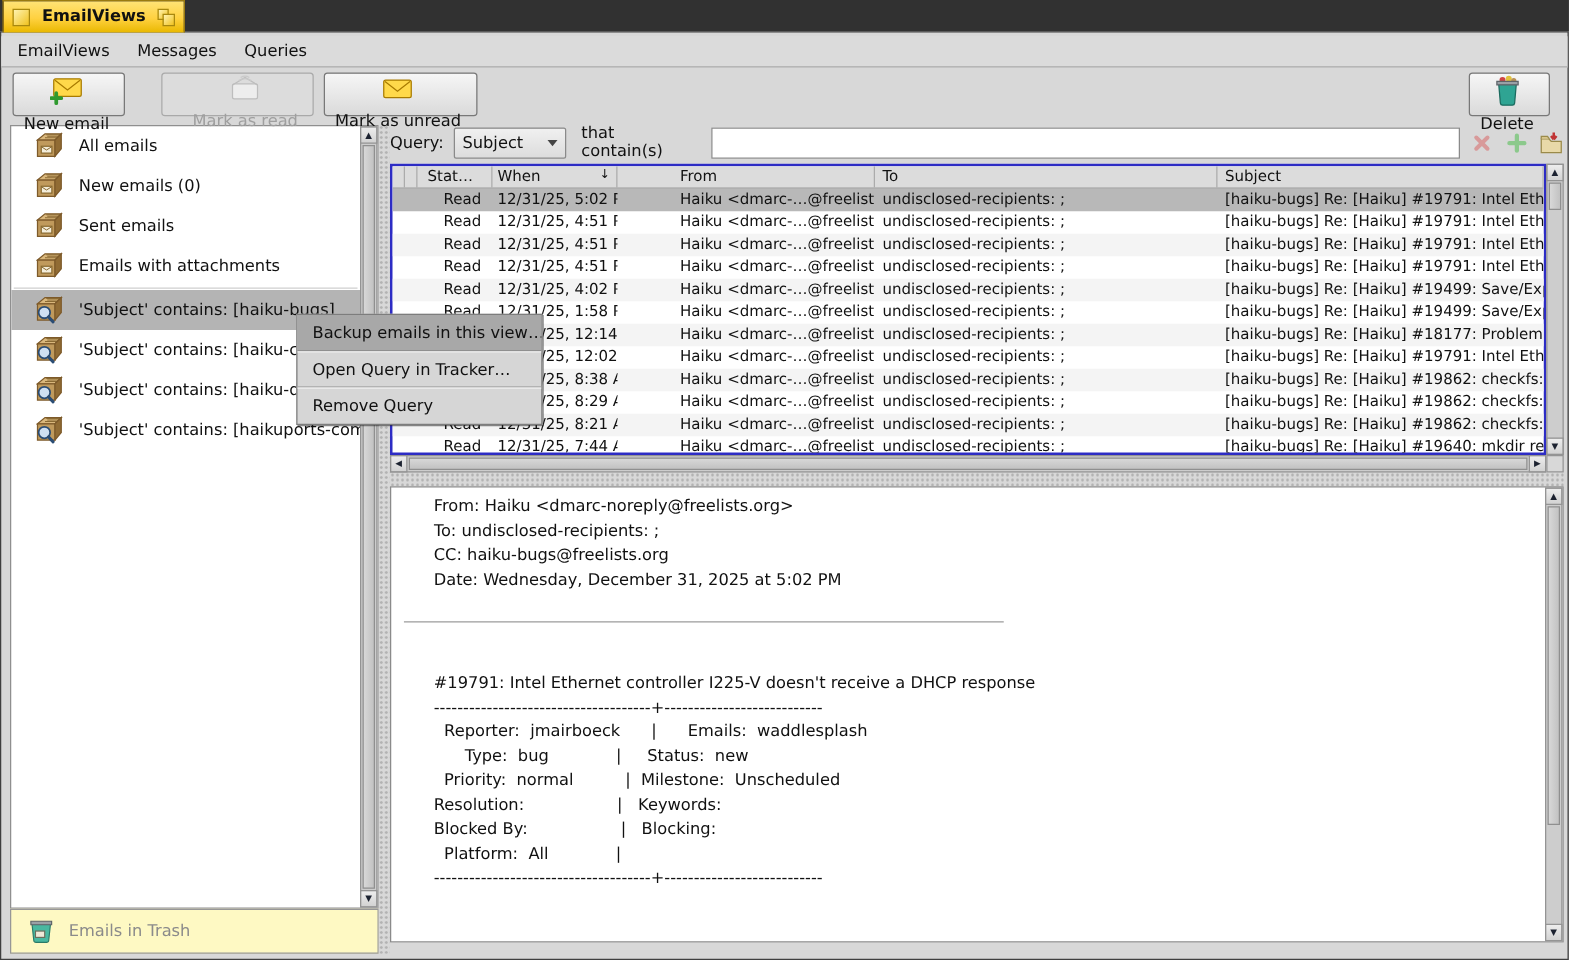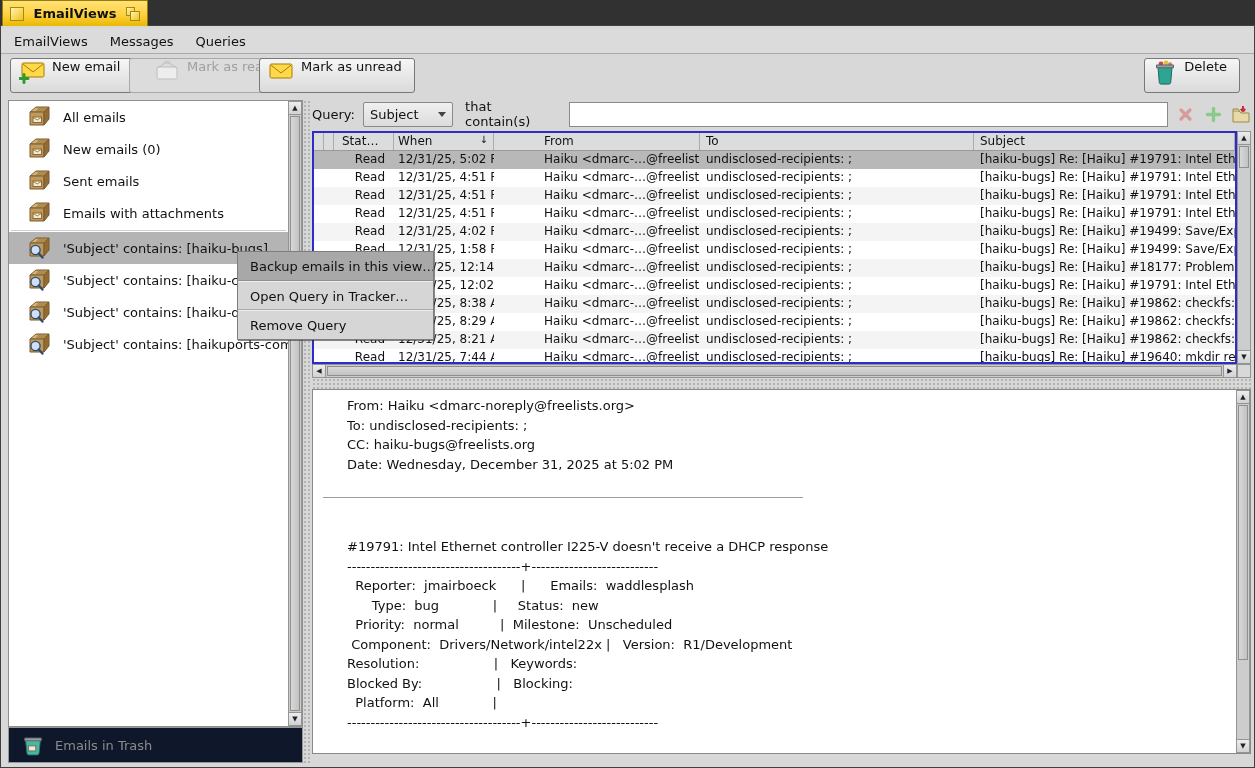--- a/index.html
+++ b/index.html
@@ -21,44 +21,44 @@
   #zoombox .z2 { left:4px; top:4px; width:10px; height:10px; }
   #winframe { left:0; top:25px; width:1255px; height:743px; background:#d8d8d8;
     border:1px solid #404040; }
 
   
   #menubar { left:1px; top:29px; width:1253px; height:25px; background:#dbdbdb;
     border-bottom:1px solid #ababab; display:flex; align-items:center; padding-left:2px; }
   .menuitem { padding:3px 11px; cursor:default; }
 
   
-  .tbtn { position:absolute; top:58px; height:35px; display:flex; gap:7px;
+  .tbtn { position:absolute; top:58px; height:35px; display:flex; align-items:center; gap:7px;
     padding:0 12px 0 8px; background:linear-gradient(#f6f6f6,#dadada);
-    border:1px solid #787878; border-radius:3px; }
+    border:1px solid #787878; border-radius:3px;flex-direction:column; }
   .tbtn.disabled { color:#9f9f9f; border-color:#a9a9a9; background:#dcdcdc; }
   .tbtn svg { display:block; }
 
   
   #querybar { left:312px; top:100px; width:939px; height:28px; display:flex; align-items:center; }
   #queryfield { width:92px; height:25px; margin-left:8px; background:linear-gradient(#f0f0f0,#dcdcdc);
     border:1px solid #8a8a8a; border-radius:2px; display:flex; align-items:center; padding:0 6px; }
   #queryfield .arrow { margin-left:auto; width:0; height:0; border-left:4px solid transparent;
     border-right:4px solid transparent; border-top:5px solid #444; }
   #thatlabel { margin-left:12px; }
   #queryinput { margin-left:11px; width:613px; height:25px; border:1px solid #8a8a8a;
     background:#fff; padding:0 4px; font:inherit; }
   .qicon { margin-left:8px; width:20px; height:20px; display:flex; align-items:center; justify-content:center; }
 
   
   #sidebar { left:8px; top:100px; width:295px; height:627px; background:#fff; border:1px solid #8f8f8f; }
   #sideitems { position:absolute; left:0; top:0; right:14px; bottom:0; overflow:hidden; }
   .sitem { height:32px; display:flex; align-items:center; gap:9px; padding-left:18px; white-space:nowrap; overflow:hidden; }
   .sitem.selected { background:#b4b4b4; }
   .sep { height:1px; background:#cfcfcf; margin:1px 2px; }
-  #trashbar { left:8px; top:727px; width:295px; height:36px; background:#0f172a;
+  #trashbar { left:8px; top:727px; width:295px; height:36px; background:#fef9c3;
     border:1px solid #979797; display:flex; align-items:center; gap:10px; padding-left:12px; color:#8b8b8b; }
 
   
   .splitter { background-color:#d8d8d8;
     background-image:radial-gradient(circle,#b3b3b3 1px,transparent 1.2px); background-size:4px 4px; }
   #vsplit { left:303px; top:100px; width:9px; height:663px; }
   #hsplit { left:312px; top:378px; width:939px; height:11px; }
 
   
   #maillist { left:312px; top:131px; width:939px; height:247px; background:#d8d8d8; }
@@ -425,21 +425,20 @@
       <div class="pline">CC: haiku-bugs@freelists.org</div>
       <div class="pline">Date: Wednesday, December 31, 2025 at 5:02 PM</div>
       <div id="psep"></div>
       <div class="pline"></div>
       <div class="pline"></div>
       <div class="pline">#19791: Intel Ethernet controller I225-V doesn't receive a DHCP response</div>
       <div class="pline">-------------------------------------+---------------------------</div>
       <div class="pline">  Reporter:  jmairboeck      |      Emails:  waddlesplash</div>
       <div class="pline">      Type:  bug             |     Status:  new</div>
       <div class="pline">  Priority:  normal          |  Milestone:  Unscheduled</div>
-      <div class="pline"> Component:  Drivers/Network/intel22x |   Version:  R1/Development</div>
       <div class="pline">Resolution:                  |   Keywords:</div>
       <div class="pline">Blocked By:                  |   Blocking:</div>
       <div class="pline">  Platform:  All             |</div>
       <div class="pline">-------------------------------------+---------------------------</div>
     </div>
   <div class="sb sbv" style="right:0; top:0; height:363px;">
     <div class="sbbtn" style="top:-1px;">▲</div>
     <div class="sbthumb" style="left:1px; width:10px; top:14px; height:255px;"></div>
     <div class="sbbtn" style="bottom:-1px;">▼</div>
   </div>

